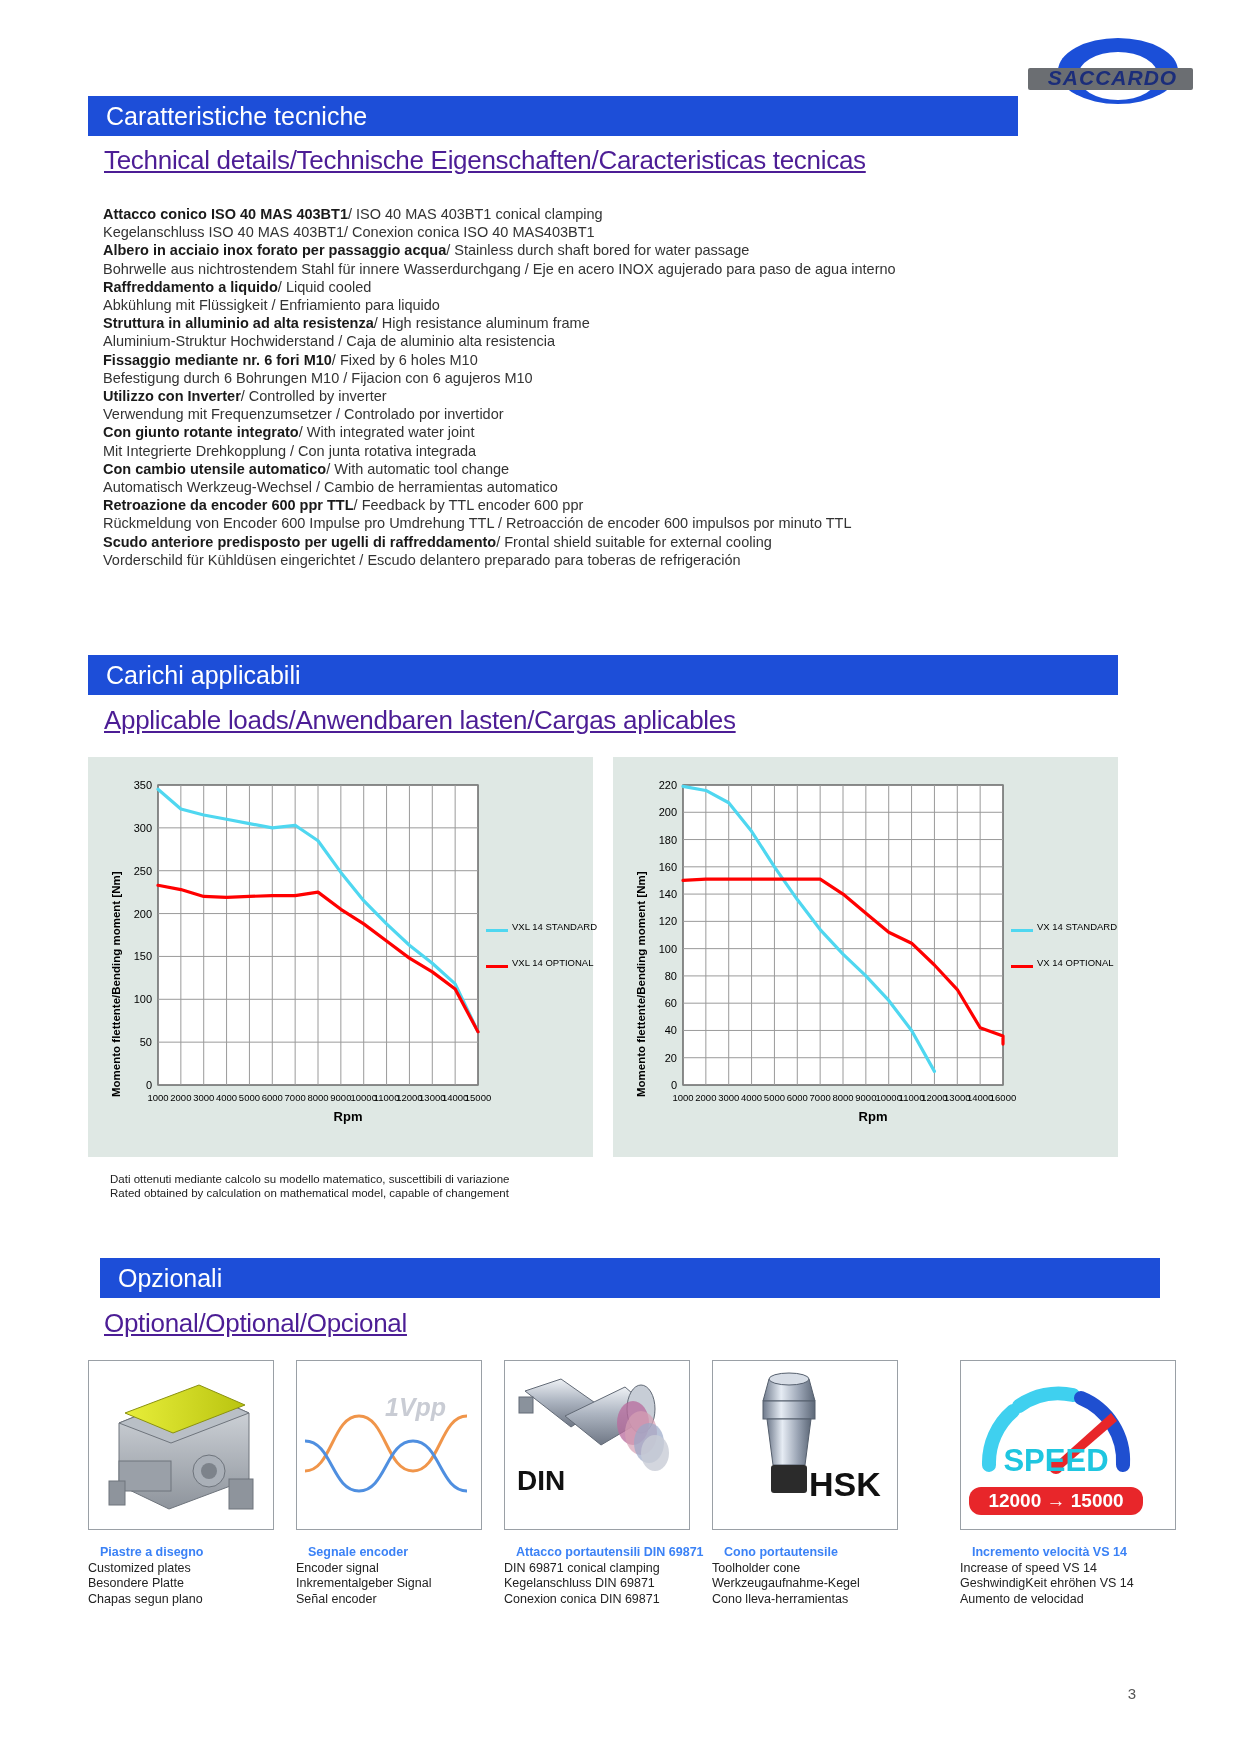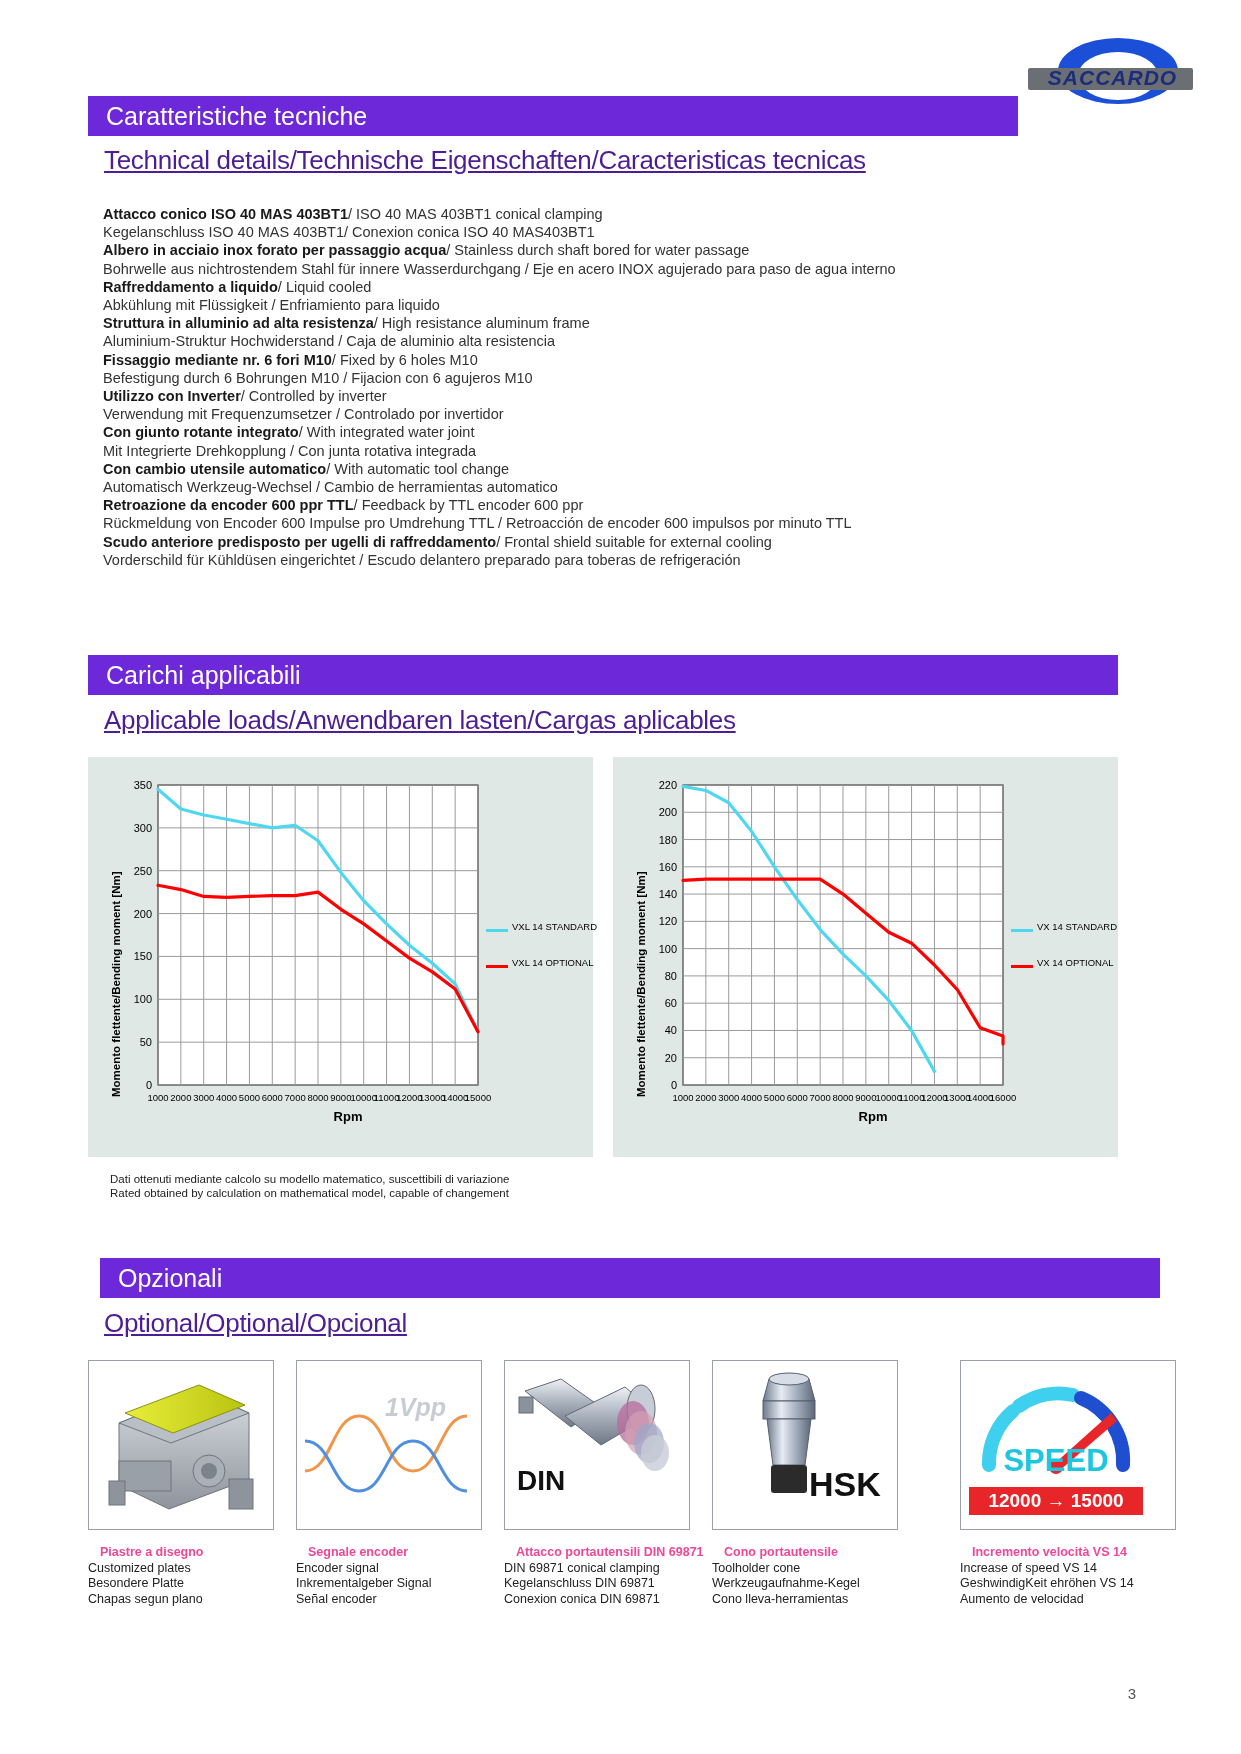--- a/index.html
+++ b/index.html
@@ -57,21 +57,21 @@
     font-size: 21px;
     font-weight: bold;
     font-style: italic;
     letter-spacing: 1px;
     color: #1b2d7a;
   }
 
   
   .band {
     position: absolute;
-    background: #6d28d9;
+    background: #1d4ed8;
     height: 40px;
   }
   .band .band-label {
     position: absolute;
     left: 18px; top: 6px;
     font-size: 25px;
     color: #ffffff;
     font-weight: 400;
   }
   .subtitle {
@@ -151,21 +151,21 @@
     overflow: hidden;
   }
   .opt-caption {
     position: absolute;
     top: 1545px;
     width: 200px;
     font-size: 12.5px;
     line-height: 15.5px;
     color: #222;
   }
-  .opt-caption .ttl { font-weight: bold; color: #ec4899; padding-left: 12px; }
+  .opt-caption .ttl { font-weight: bold; color: #3b82f6; padding-left: 12px; }
 
   .pagenum {
     position: absolute;
     right: 105px; bottom: 52px;
     font-size: 15px;
     color: #555;
   }
 </style>
 </head>
 <body>
@@ -455,21 +455,21 @@
 
   <div class="opt-card" style="left:960px; width:216px;">
     <svg width="190" height="170">
       <path d="M28,104 A68,68 0 0 1 52,50" fill="none" stroke="#3fd0ef" stroke-width="14" stroke-linecap="round"></path>
       <path d="M58,45 A68,68 0 0 1 112,34" fill="none" stroke="#3fd0ef" stroke-width="14" stroke-linecap="round"></path>
       <path d="M120,37 A68,68 0 0 1 162,104" fill="none" stroke="#1f4fd0" stroke-width="14" stroke-linecap="round"></path>
       <polygon points="92,104 150,52 156,60 98,110" fill="#e8262a"></polygon>
       <circle cx="95" cy="106" r="7" fill="#e8262a"></circle>
     </svg>
     <div style="position:absolute; left:0; top:82px; width:190px; text-align:center; font-size:31px; font-weight:bold; color:#1fc6e0;">SPEED</div>
-    <div style="position:absolute; left:8px; top:126px; width:174px; text-align:center; font-size:19px; font-weight:bold; color:#ffffff; background:#e8262a; border-radius:0; padding:3px 0;">12000 → 15000</div>
+    <div style="position:absolute; left:8px; top:126px; width:174px; text-align:center; font-size:19px; font-weight:bold; color:#ffffff; background:#e8262a; border-radius:12px; padding:3px 0;">12000 → 15000</div>
   </div>
   <div class="opt-caption" style="left:960px; width:210px;">
     <div class="ttl">Incremento velocità VS 14</div>
     <div>Increase of speed VS 14</div>
     <div>GeshwindigKeit ehröhen VS 14</div>
     <div>Aumento de velocidad</div>
   </div>
 
   <div class="pagenum">3</div>
 </div>

